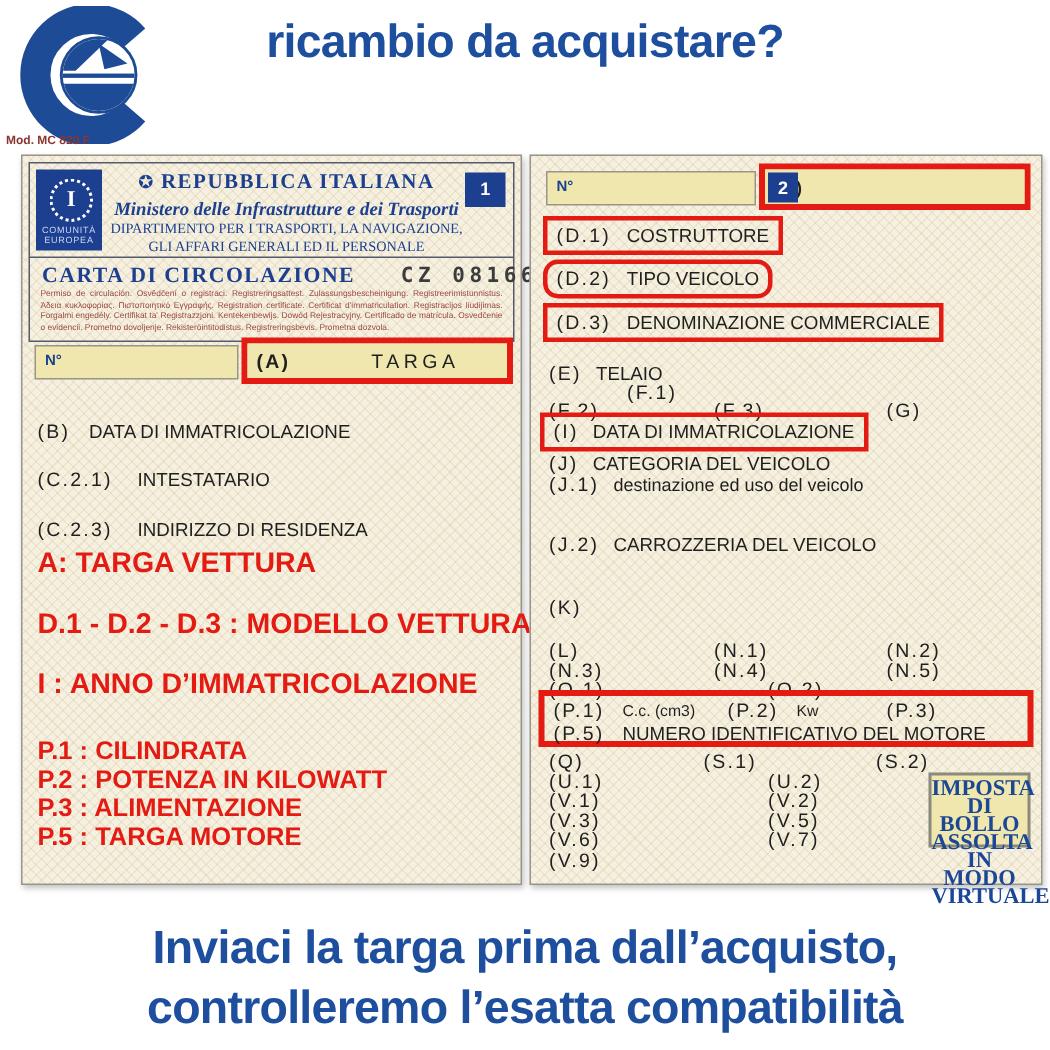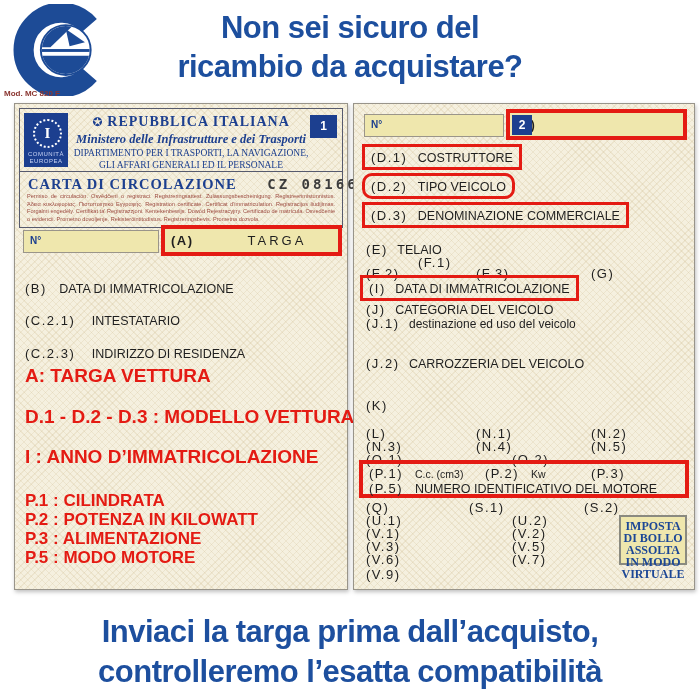--- a/index.html
+++ b/index.html
@@ -73,21 +73,21 @@
   .anno.small{font-size:17px;}
 
   
   .cell-c2{position:absolute;left:122px;}
   .cell-c3{position:absolute;left:237px;}
   .cell-mid{position:absolute;left:158px;}
 
   .stamp-box{position:absolute;left:265px;top:411px;width:68px;height:50px;
              background:#efe7ad;border:2px solid #8a8a80;box-sizing:border-box;
              text-align:center;font-family:"Liberation Serif",serif;font-weight:bold;
-             font-size:12px;line-height:12px;color:#1c4796;padding-top:3px;}
+             font-size:15px;line-height:12px;color:#1c4796;padding-top:3px;}
 
   .a-red{position:absolute;display:flex;align-items:center;background:#fff;}
   .a-red .inner-yellow{flex:1;height:100%;display:flex;align-items:center;}
   .badge-2{width:20px;height:20px;line-height:20px;margin-left:2px;flex:0 0 20px;}
   .small-note{font-size:10.5px;color:#1f1f1f;}
 </style>
 </head>
 <body>
 
 <div class="brand-logo">
@@ -102,21 +102,20 @@
         <polygon points="31,23 63,23 40,45 31,45" fill="#1d4b96"></polygon>
         <rect x="30" y="47" width="52" height="3" fill="#1d4b96"></rect>
         <path d="M30 54 L82 54 L82 74 L30 74 Z" fill="#1d4b96"></path>
         <polygon points="56,26 76,40 60,44" fill="#1d4b96"></polygon>
       </g>
     </g>
   </svg>
 </div>
 
 <div class="banner top">
-  <div>Non sei sicuro del</div>
   <div>ricambio da acquistare?</div>
 </div>
 
 <div class="mod-label">Mod. MC 820 F</div>
 
 <div class="page left">
 
   <div class="header-box">
     <div class="eu-box">
       <div class="eu-ring">I</div>
@@ -162,21 +161,21 @@
     <span class="code">(C.2.3)</span>
     <span class="flabel" style="margin-left:12px;">INDIRIZZO DI RESIDENZA</span>
   </div>
 
   <div class="anno big" style="top:261px;">A: TARGA VETTURA</div>
   <div class="anno big" style="top:302px;">D.1 - D.2 - D.3 : MODELLO VETTURA</div>
   <div class="anno big" style="top:342px;">I : ANNO D’IMMATRICOLAZIONE</div>
   <div class="anno small" style="top:387px;">P.1 : CILINDRATA</div>
   <div class="anno small" style="top:406px;">P.2 : POTENZA IN KILOWATT</div>
   <div class="anno small" style="top:425px;">P.3 : ALIMENTAZIONE</div>
-  <div class="anno small" style="top:444px;">P.5 :  MODO MOTORE</div>
+  <div class="anno small" style="top:444px;">P.5 :  TARGA MOTORE</div>
 </div>
 
 <div class="page right">
 
   <div class="yfield abs" style="left:10px;top:10px;width:140px;height:23px;">
     <span class="no-label">N°</span>
   </div>
   <div class="redbox redbox-thick a-red" style="left:152px;top:5px;width:181px;height:31px;">
     <div class="inner-yellow yfield" style="border:none;">
       <span class="code" style="font-weight:bold;margin-left:5px;font-size:12px;">(A)</span>

